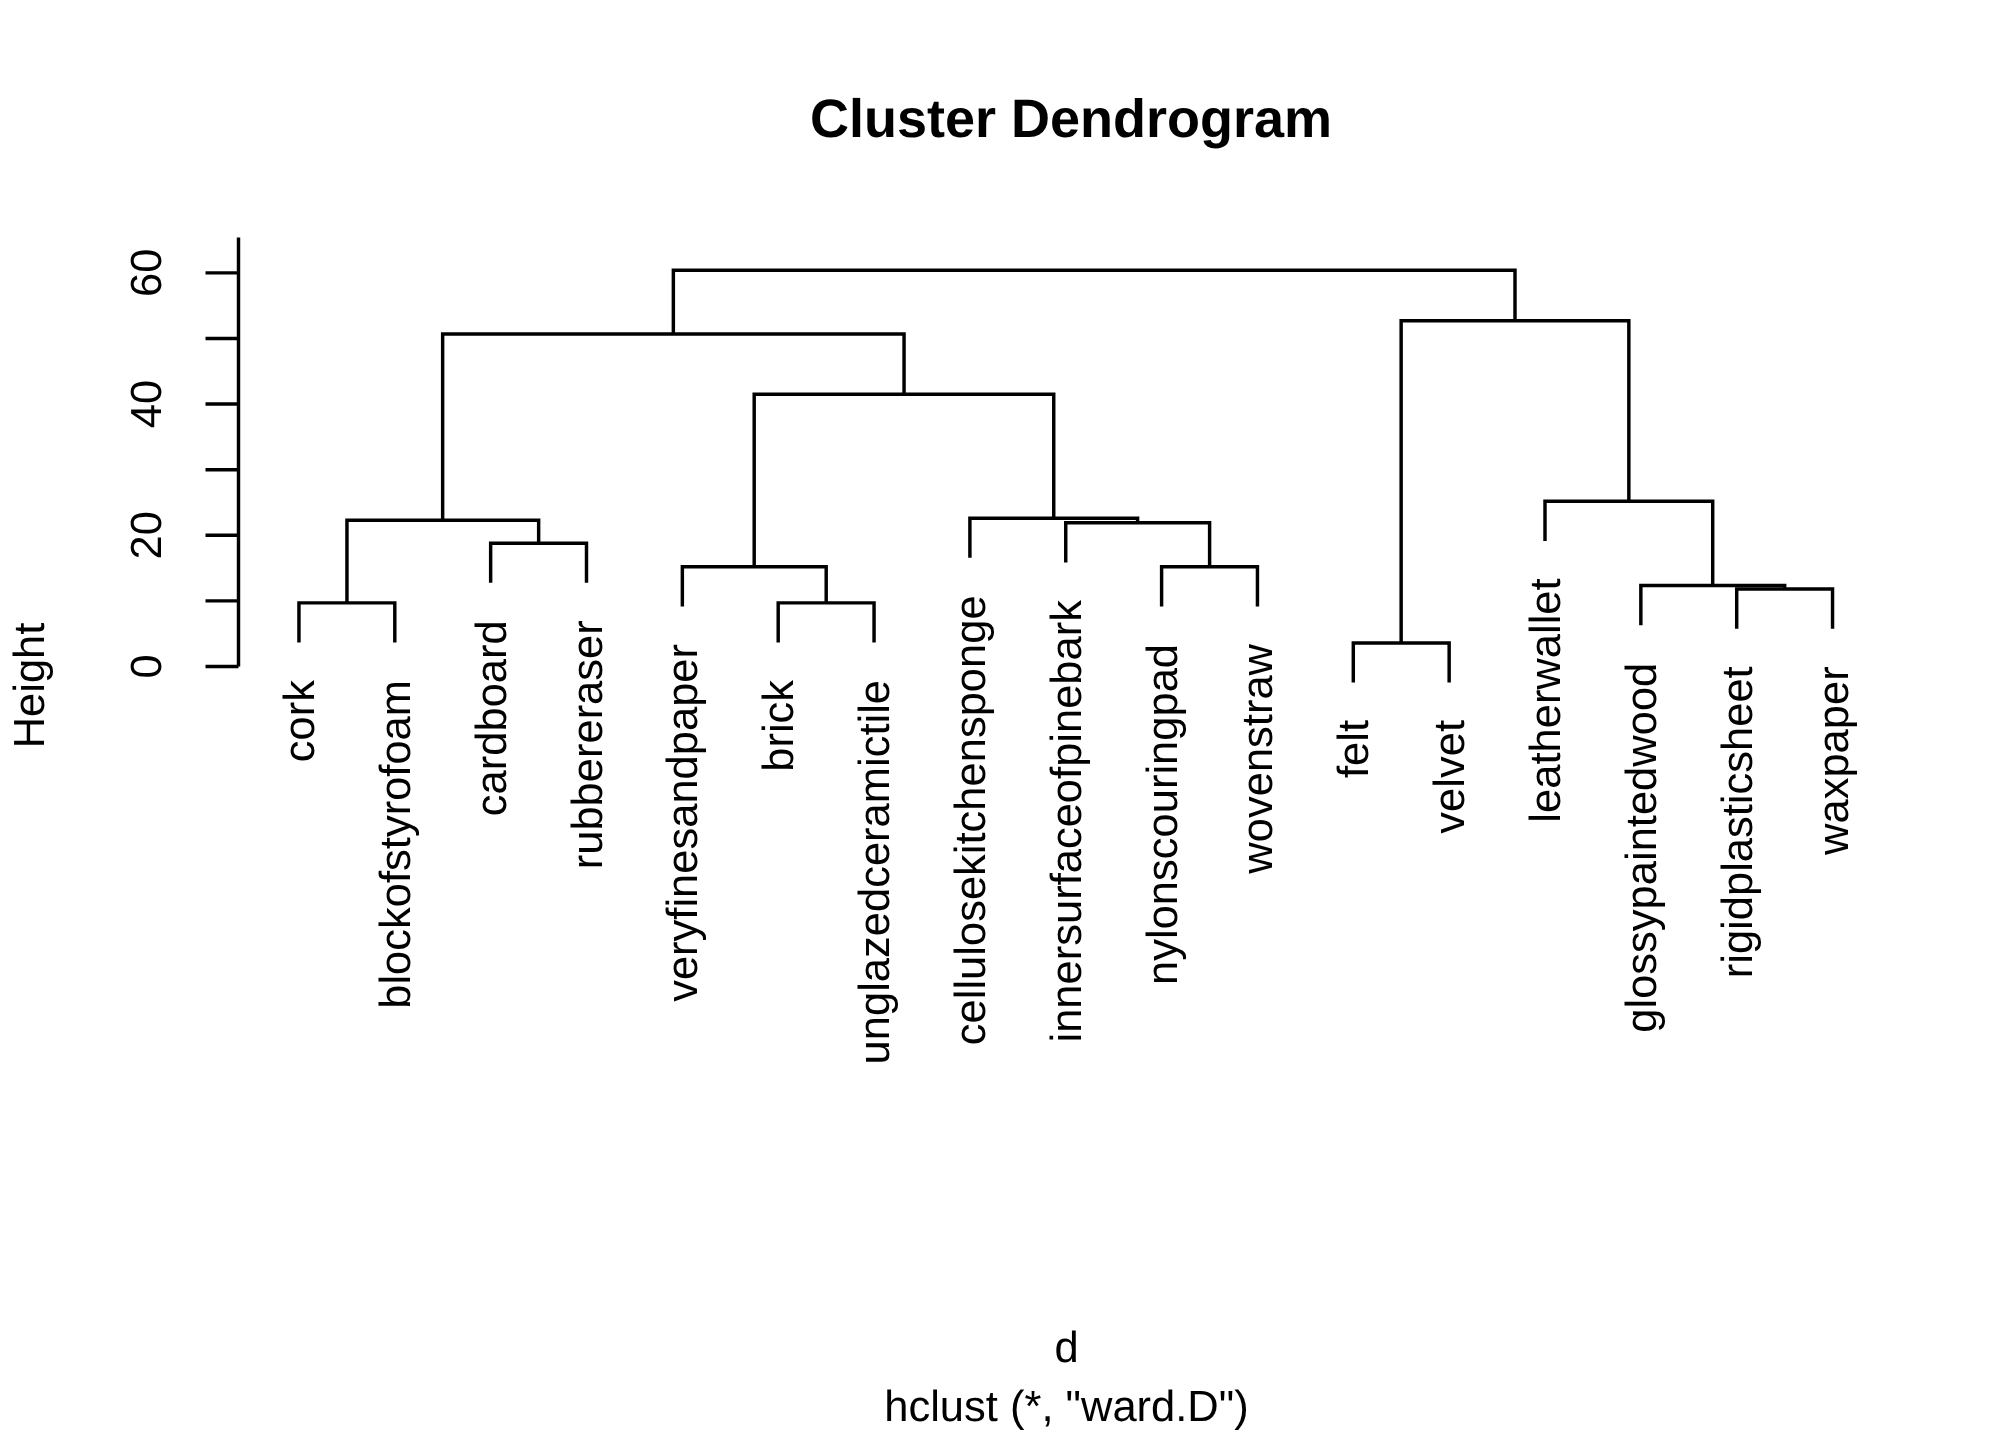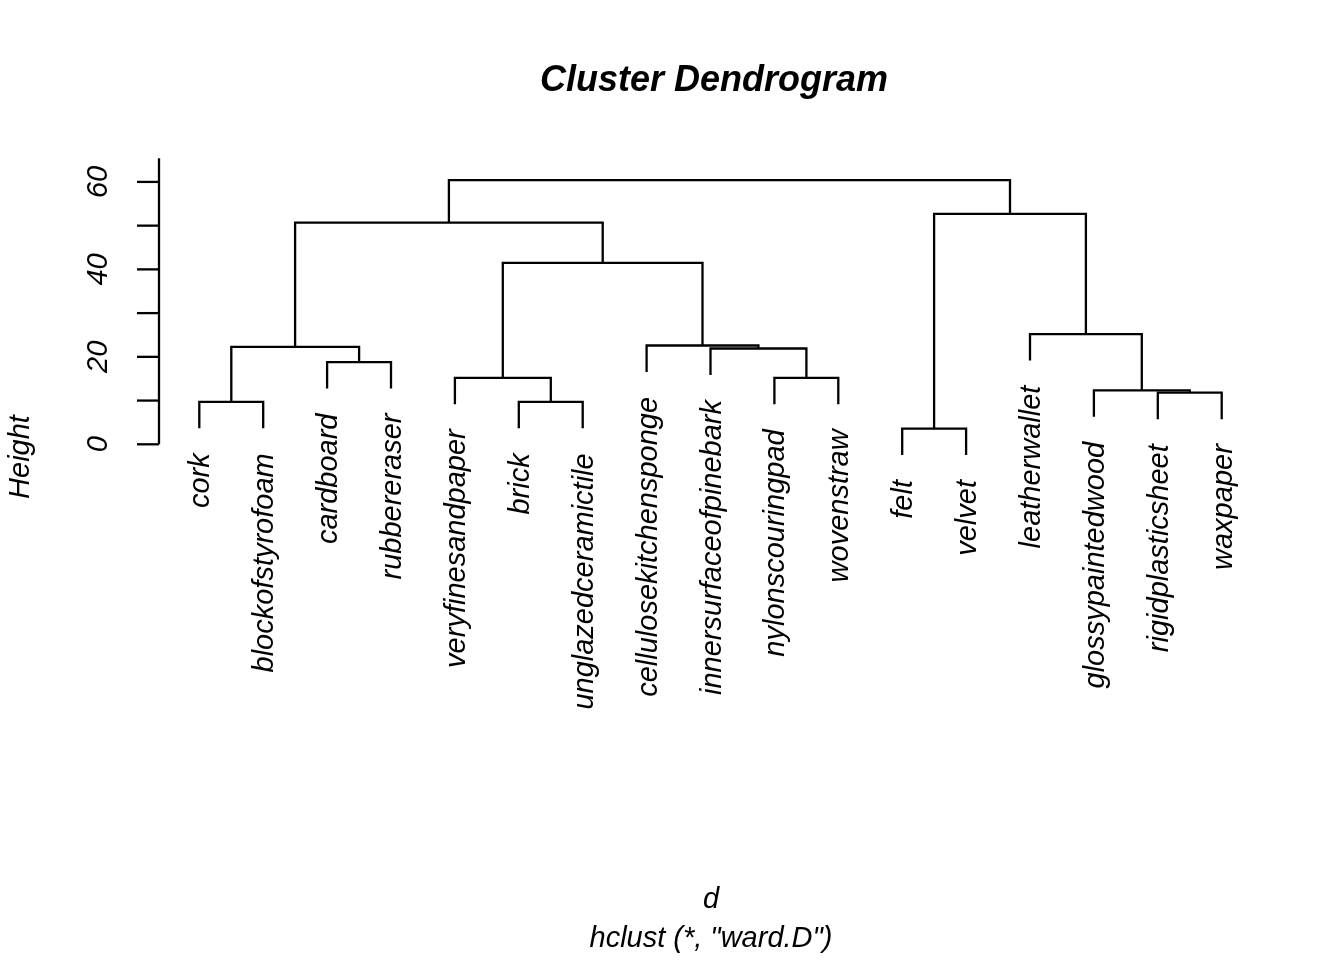--- a/index.html
+++ b/index.html
@@ -3,21 +3,20 @@
 <meta charset="utf-8">
 <style>
   html, body { margin: 0; padding: 0; background: #ffffff; }
   .page {
     position: relative;
     width: 1344px;
     height: 960px;
     background: #ffffff;
     overflow: hidden;
     font-family: "Liberation Sans", sans-serif;
-    font-style: italic;
   }
   svg { display: block; }
   svg text {
     fill: #000000;
     font-family: "Liberation Sans", sans-serif;
   }
   .title-text {
     font-size: 36px;
     font-weight: bold;
   }

